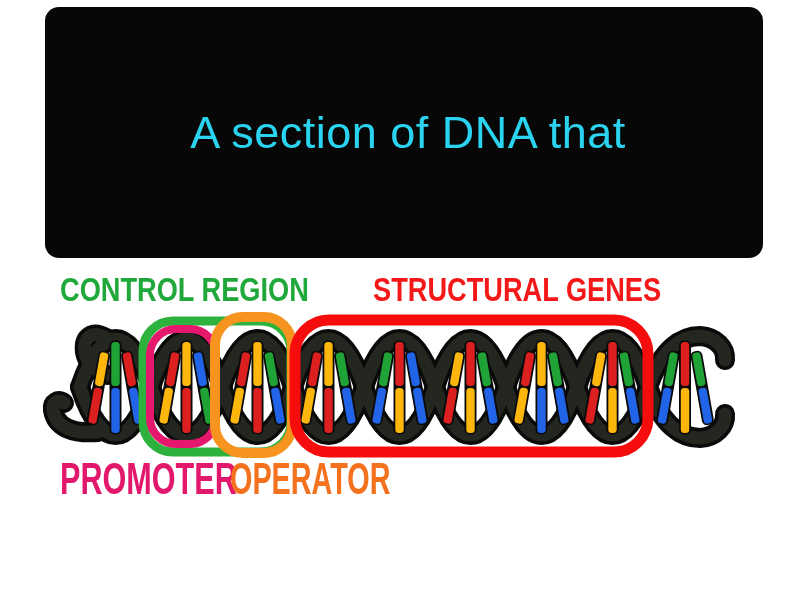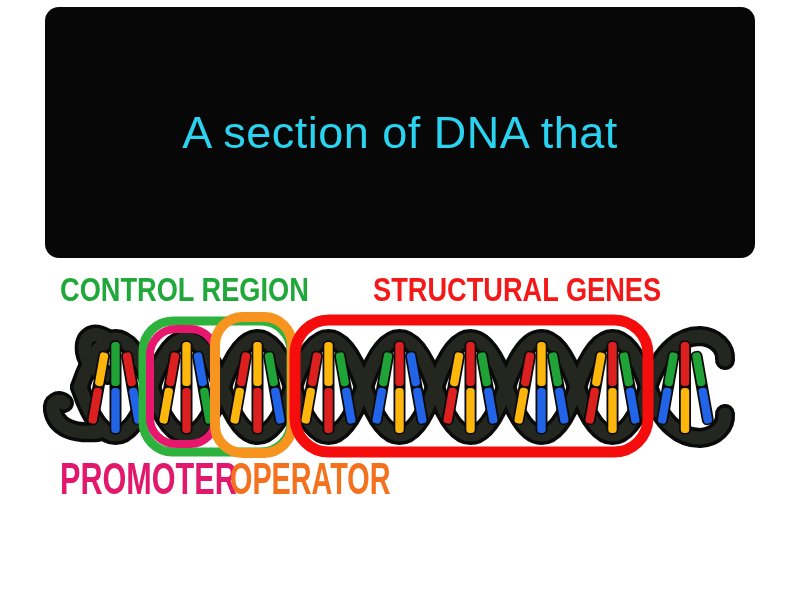--- a/index.html
+++ b/index.html
@@ -6,20 +6,21 @@
   body{
     width:800px;height:600px;position:relative;overflow:hidden;
     background:#ffffff;
     font-family:"Liberation Sans", sans-serif;
   }
   .definition-box{
     position:absolute;left:45px;top:7px;width:710px;height:251px;
     border-radius:14px;
     display:flex;flex-direction:column;justify-content:center;align-items:center;
     text-align:center;
+    padding-left:8px;
   }
   .definition-box .def-line{
     font-size:45px;line-height:57px;font-weight:500;letter-spacing:0.5px;
     white-space:nowrap;
   }
   .region-label{
     position:absolute;font-weight:bold;white-space:nowrap;
     transform-origin:0 0;
   }
   .top-label{font-size:34px;transform:scaleX(0.80);}

